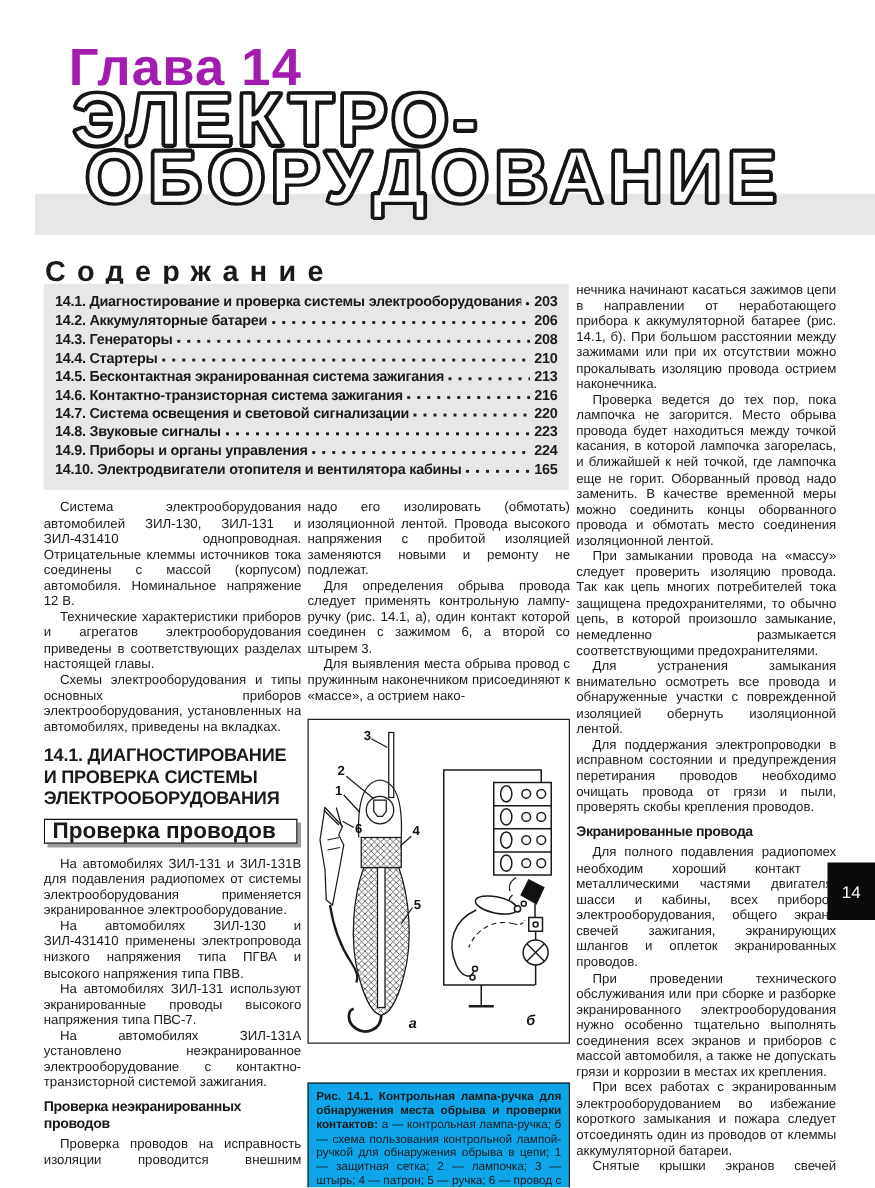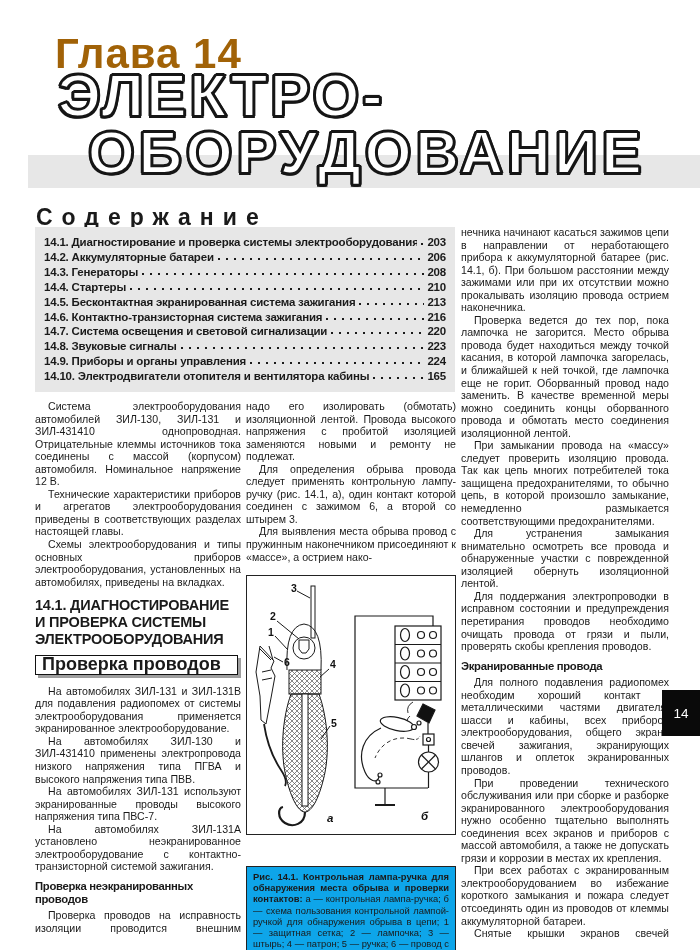--- a/index.html
+++ b/index.html
@@ -1,29 +1,29 @@
 <!DOCTYPE html>
 <html lang="ru"><head>
 <meta charset="utf-8">
 <style>
   html,body{margin:0;padding:0;background:#fff;}
   .page{position:relative;width:700px;height:950px;background:#fff;overflow:hidden;
         font-family:"Liberation Sans",sans-serif;color:#1a1a1a;}
 
   
   .chapter-label{position:absolute;left:55px;top:30px;font-size:42px;font-weight:bold;
-                 color:#a16207;letter-spacing:1px;}
+                 color:#a21caf;letter-spacing:1px;}
   .band{position:absolute;left:28px;top:155px;width:672px;height:33px;background:#e7e7e7;}
   .title-line{position:absolute;font-weight:bold;color:#fff;font-size:60px;line-height:1;
               -webkit-text-stroke:2px #161616;
               text-shadow:2px 0 #161616,-2px 0 #161616,0 2px #161616,0 -2px #161616,
                           1.5px 1.5px #161616,-1.5px -1.5px #161616,
                           1.5px -1.5px #161616,-1.5px 1.5px #161616;}
   #title1{left:58px;top:66px;letter-spacing:3px;}
-  #title2{left:88px;top:112px;letter-spacing:4px;margin-top:11px;}
+  #title2{left:68px;top:112px;letter-spacing:4px;}
 
   
   .contents-heading{position:absolute;left:36px;top:204px;font-size:23px;font-weight:bold;
                     letter-spacing:9px;}
   .toc{position:absolute;left:35px;top:227px;width:420px;height:165px;background:#e7e7e7;
        padding:8px 9px 0 9px;box-sizing:border-box;}
   .toc-row{display:flex;align-items:baseline;font-weight:bold;font-size:11.5px;
            line-height:14.9px;letter-spacing:-0.2px;white-space:nowrap;}
   .toc-label{flex:0 1 auto;overflow:hidden;}
   .toc-dots{flex:1 1 4px;height:10px;margin:0 3px;

